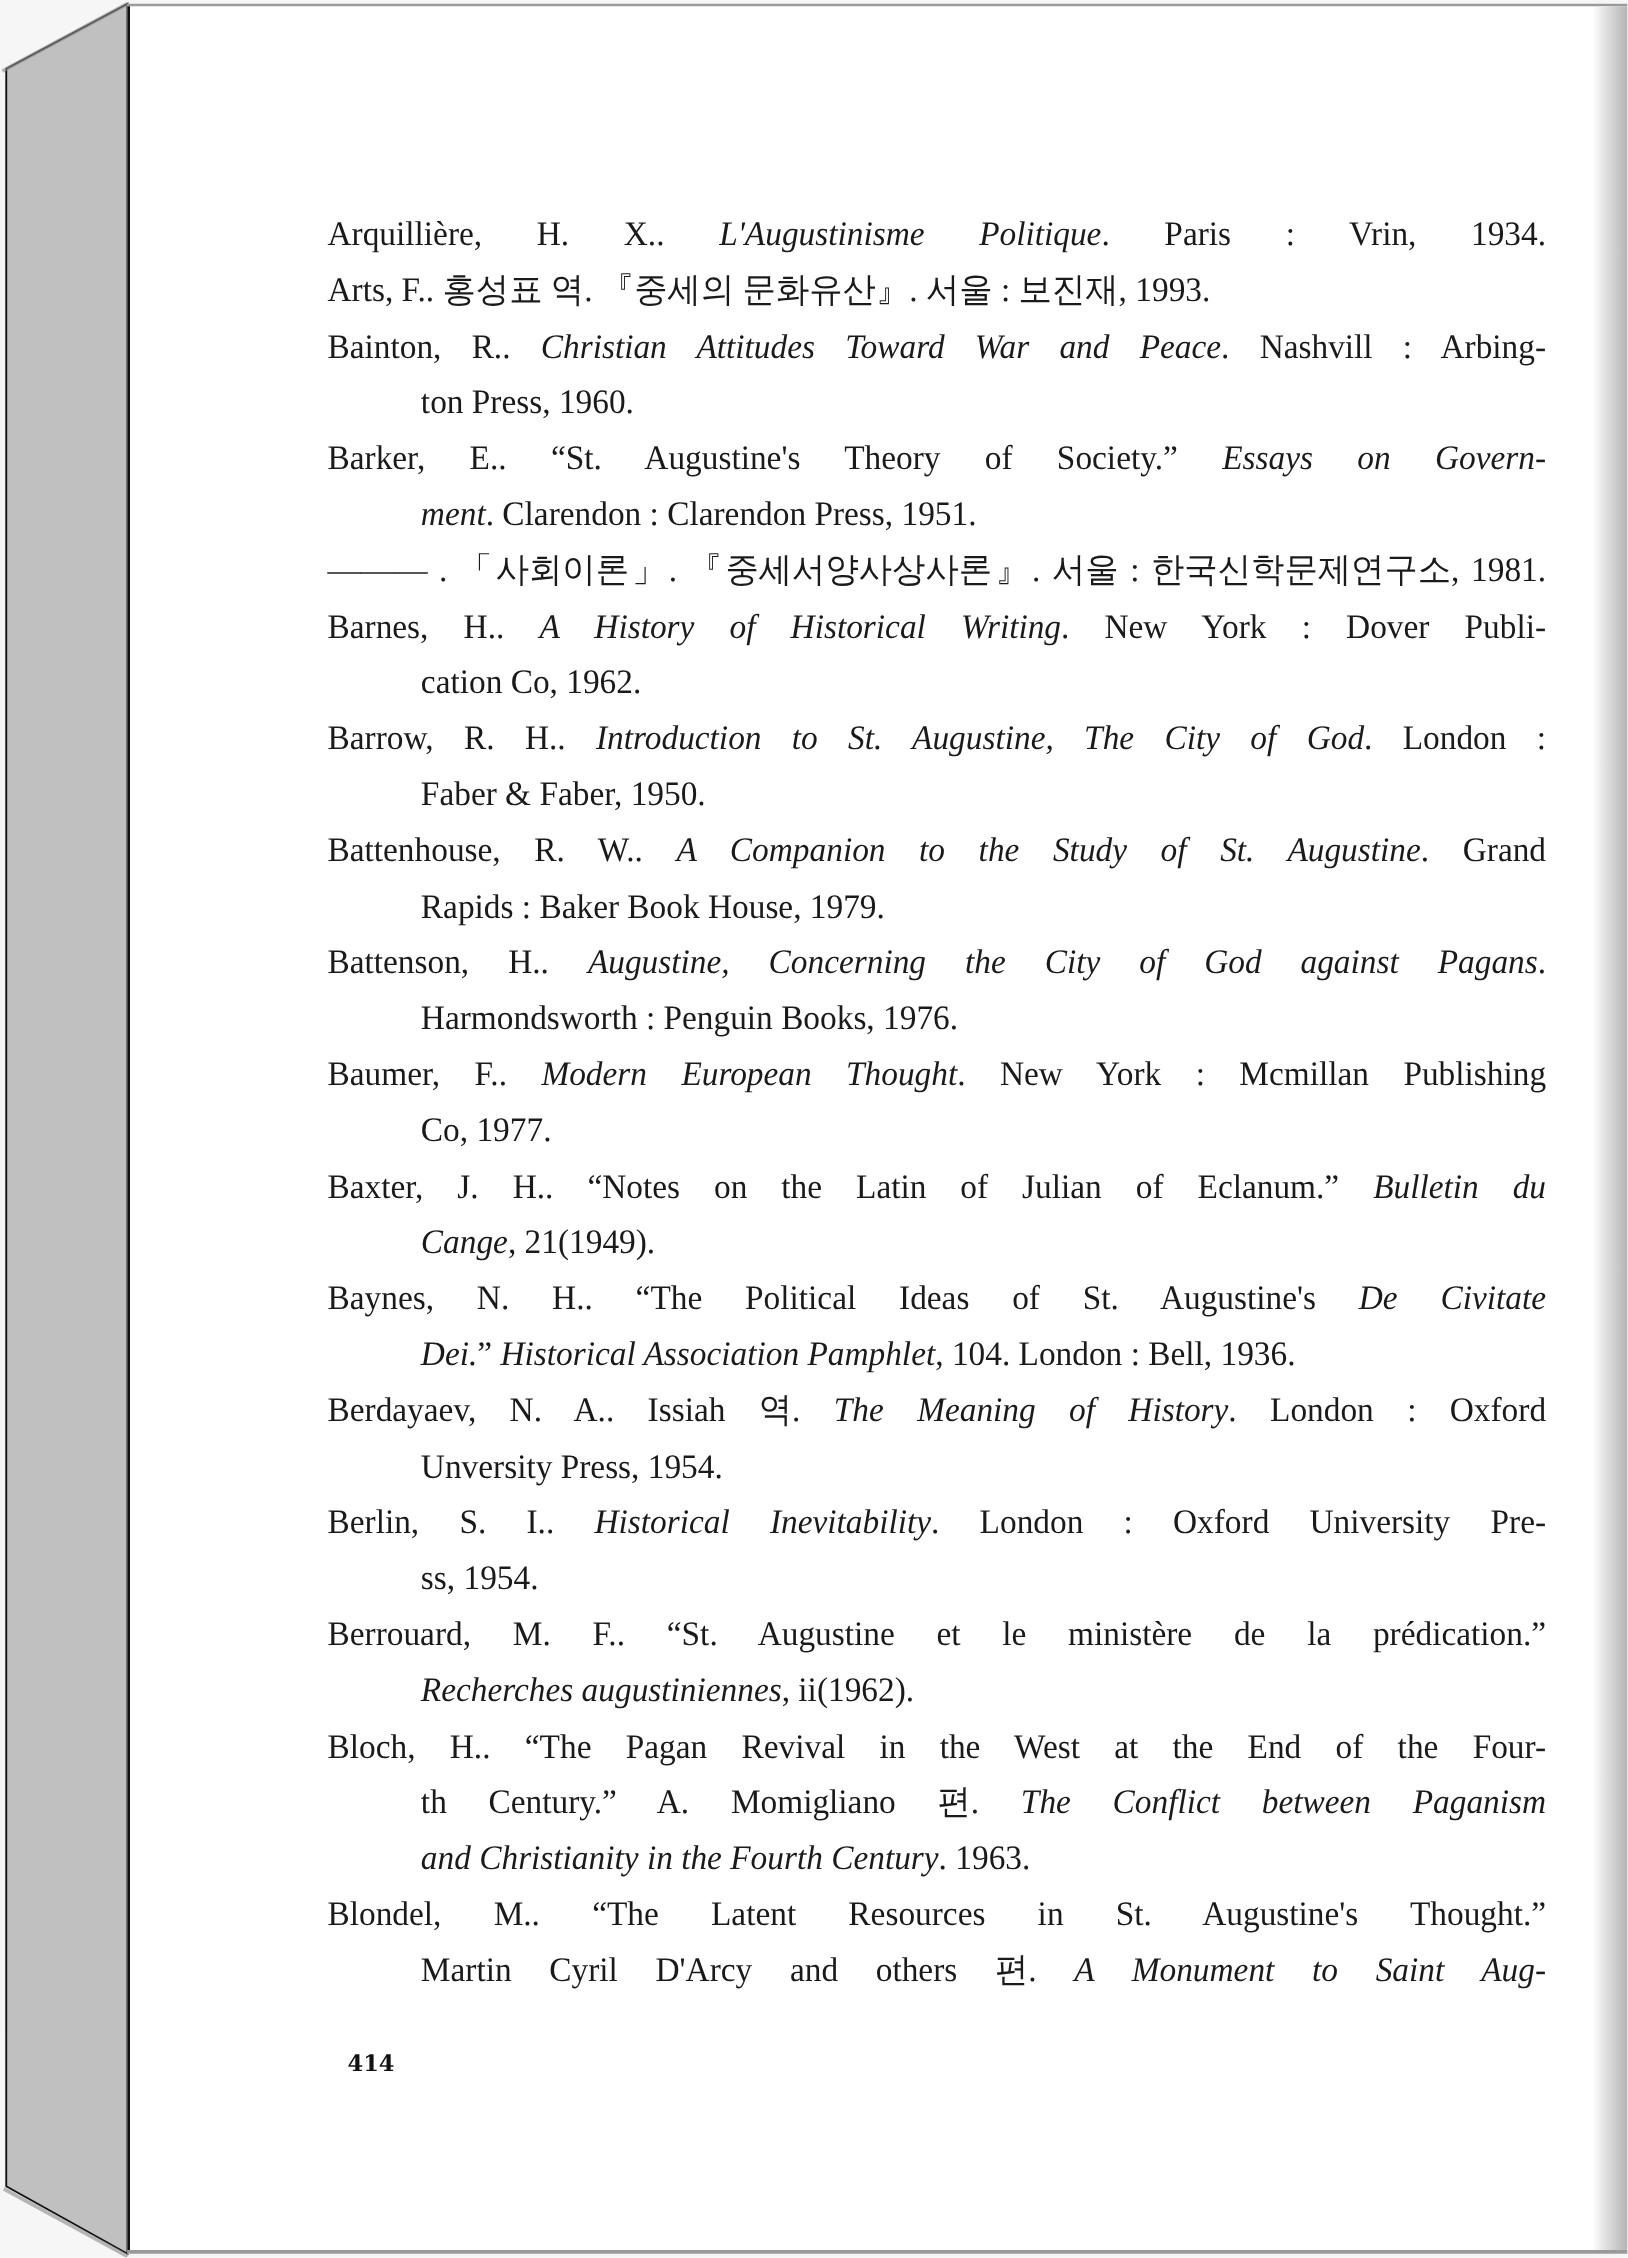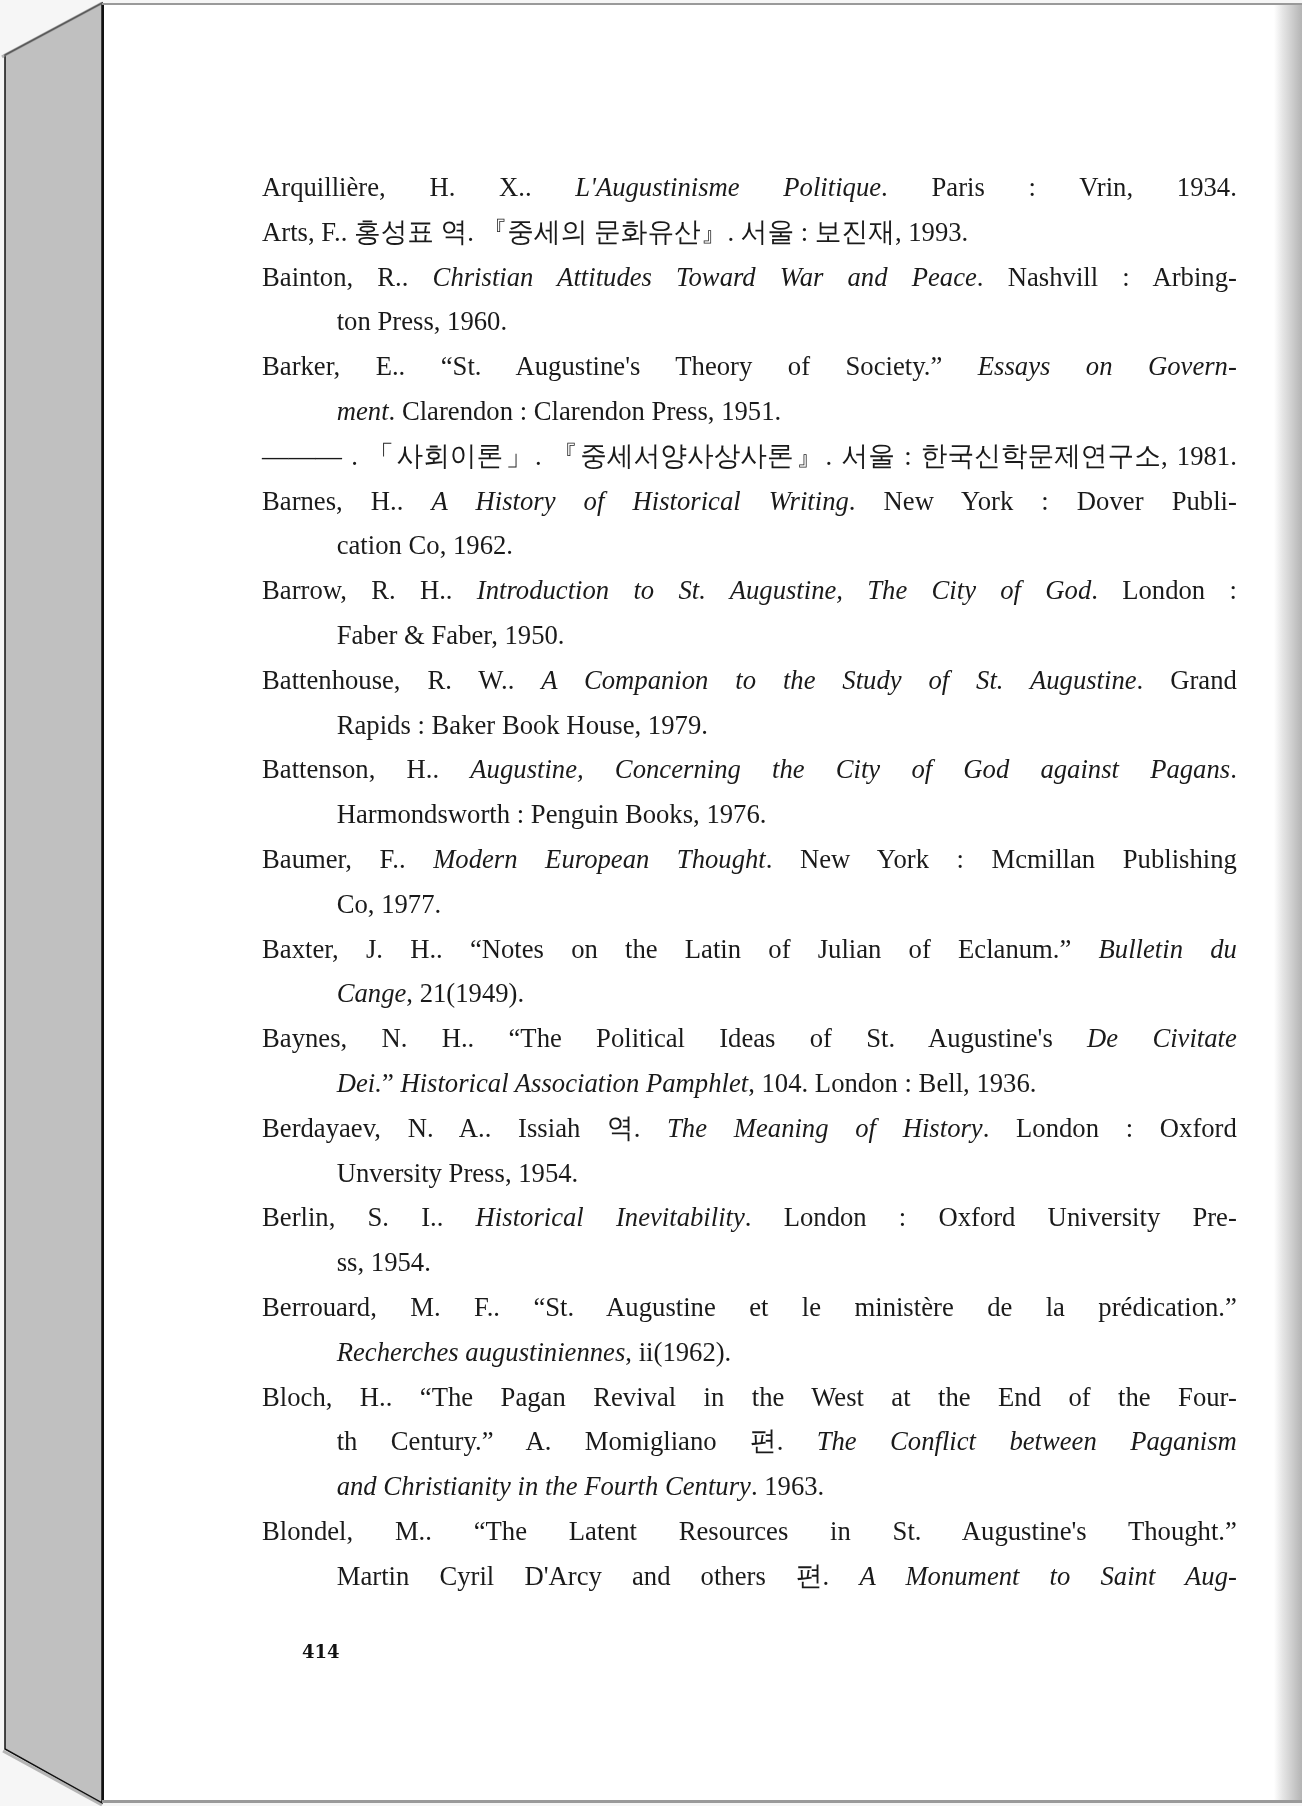--- a/index.html
+++ b/index.html
@@ -31,21 +31,21 @@
   }
   .line {
     height:44.8px; line-height:44.8px; white-space:nowrap;
     text-align:justify; text-align-last:auto;
   }
   .line.full { text-align-last:justify; }
   .line.cont { padding-left:77px; }
   .line i { font-style:italic; }
   .pagenum {
     position:absolute; left:176px; top:1636px;
-    font-family:"DejaVu Serif",serif; font-weight:bold; font-size:18px; color:#111;margin-left:24px;
+    font-family:"DejaVu Serif",serif; font-weight:bold; font-size:18px; color:#111;
   }
 </style>
 </head>
 <body>
 
 <svg class="spine" viewBox="0 0 1302 1806" width="1302" height="1806">
   <polygon points="5,55 102,3 102,1803 5,1749" fill="#c0c0c0" stroke="#111" stroke-width="1.5"></polygon>
   <polyline points="2,57 5,55 102,3" fill="none" stroke="#8a8a8a" stroke-width="3" opacity="0.6"></polyline>
   <polyline points="3,1751 102,1805" fill="none" stroke="#8a8a8a" stroke-width="3" opacity="0.6"></polyline>
 </svg>

